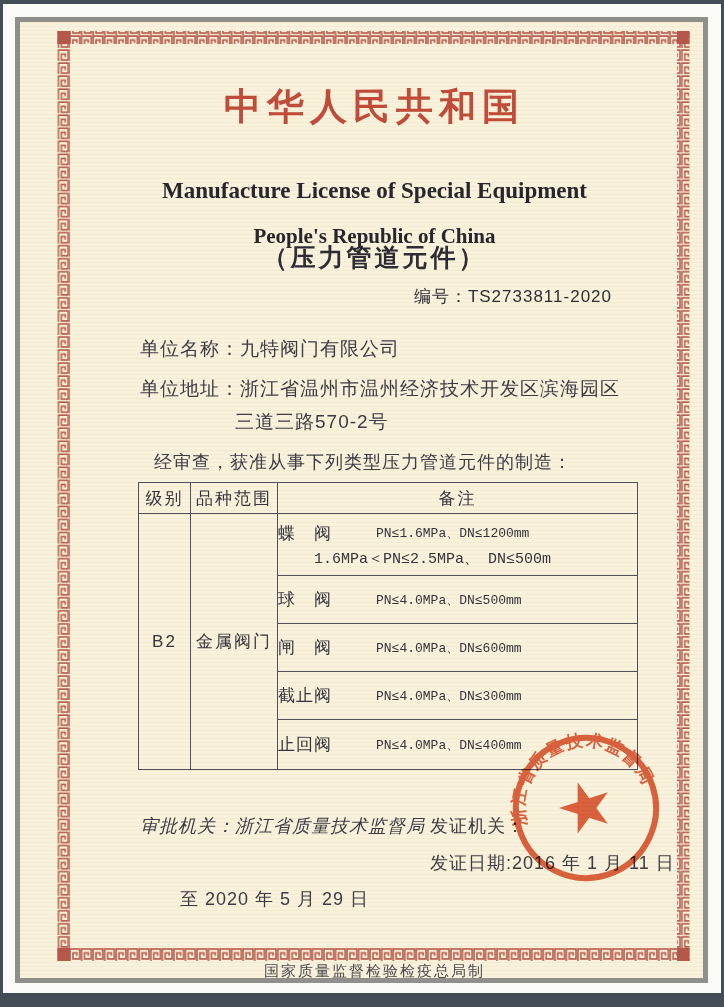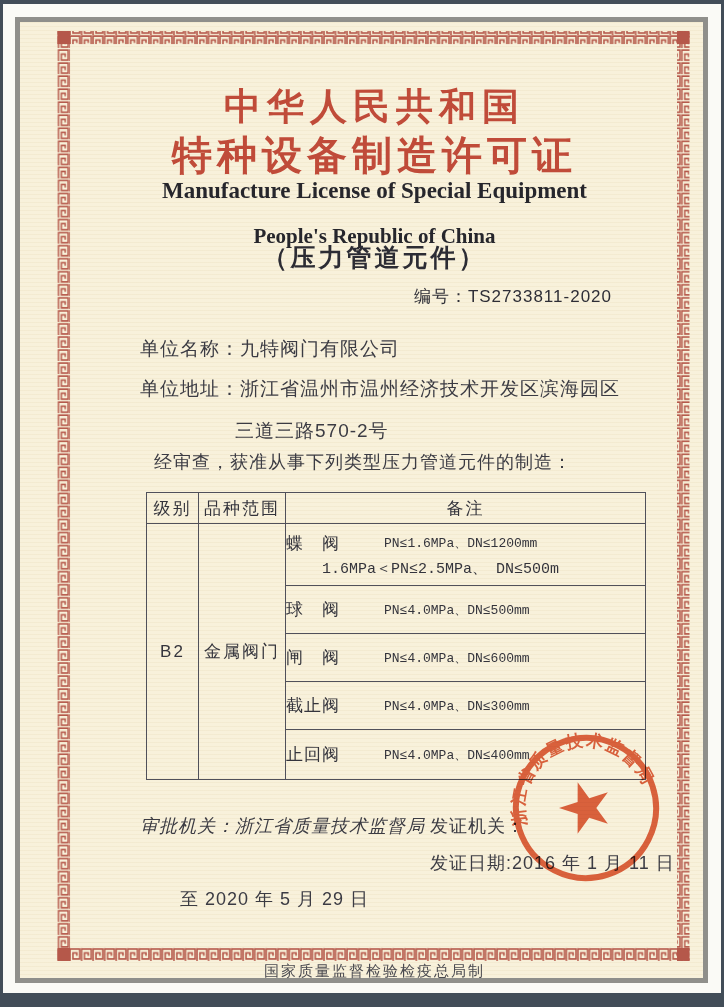--- a/index.html
+++ b/index.html
@@ -34,28 +34,27 @@
   .t-cn1{top:60px;font-size:37px;font-weight:bold;letter-spacing:6px;color:#c04b39;}
   .t-cn2{top:106px;font-size:40px;font-weight:bold;letter-spacing:5px;color:#c04b39;}
   .t-en1{top:156px;font-size:23px;font-weight:bold;color:#26262c;font-family:"Liberation Serif",serif;}
   .t-en2{top:202px;font-size:21px;font-weight:bold;color:#26262c;font-family:Liberation Serif, serif;}
   .subtitle{top:219px;font-size:25px;font-weight:bold;letter-spacing:3px;color:#2c2c34;}
   .license{top:263px;right:91px;text-align:right;font-size:17px;color:#2e2e36;letter-spacing:1px;}
 
   .field{font-size:19px;color:#3b3b43;letter-spacing:1px;}
   .f-name{top:314px;left:94px;}
   .f-addr{top:354px;left:94px;}
-  .f-addr2{top:396px;left:189px;}
+  .f-addr2{top:387px;left:189px;}
   .note{top:428px;left:108px;font-size:18px;color:#3b3b43;letter-spacing:1px;}
 
   table.lic{
-    position:absolute;top:470px;left:92px;width:499px;
+    position:absolute;top:460px;left:92px;width:499px;
     border-collapse:collapse;table-layout:fixed;
     color:#34343c;
-    margin-left:8px;
   }
   table.lic th,table.lic td{border:1.6px solid #50505a;padding:0;}
   table.lic th{font-size:17px;font-weight:normal;letter-spacing:2px;height:30px;}
   col.c1{width:52px;} col.c2{width:87px;} col.c3{width:360px;}
   td.lvl,td.cat{text-align:center;font-size:17px;letter-spacing:2px;}
   tr.r1{height:62px;} tr.rr{height:48px;} tr.r5{height:50px;}
   .remark{padding-left:24px;}
   .rline{display:flex;align-items:center;gap:28px;}
   .vname{font-size:17px;letter-spacing:1px;min-width:70px;}
   .vspec{font-family:"Liberation Mono",monospace;font-size:13px;}
@@ -93,21 +92,20 @@
         <rect x="12" y="923" width="657" height="13" fill="url(#mh)"></rect>
         <rect x="12" y="9" width="13" height="927" fill="url(#mv)"></rect>
         <rect x="656" y="9" width="13" height="927" fill="url(#mv)"></rect>
         <rect x="12" y="9" width="13" height="13" fill="#b5584a"></rect>
         <rect x="656" y="9" width="13" height="13" fill="#b5584a"></rect>
         <rect x="12" y="923" width="13" height="13" fill="#b5584a"></rect>
         <rect x="656" y="923" width="13" height="13" fill="#b5584a"></rect>
       </svg>
 
       <div class="abs center t-cn1">中华人民共和国</div>
-      <div class="abs center t-cn2">特种设备制造许可证</div>
       <div class="abs center t-en1">Manufacture License of Special Equipment</div>
       <div class="abs center t-en2">People's Republic of China</div>
       <div class="abs center subtitle">（压力管道元件）</div>
 
       <div class="abs license">
         <span>编号：</span><span>TS2733811-2020</span>
       </div>
 
       <div class="abs field f-name">
         <span>单位名称：</span><span>九特阀门有限公司</span>

